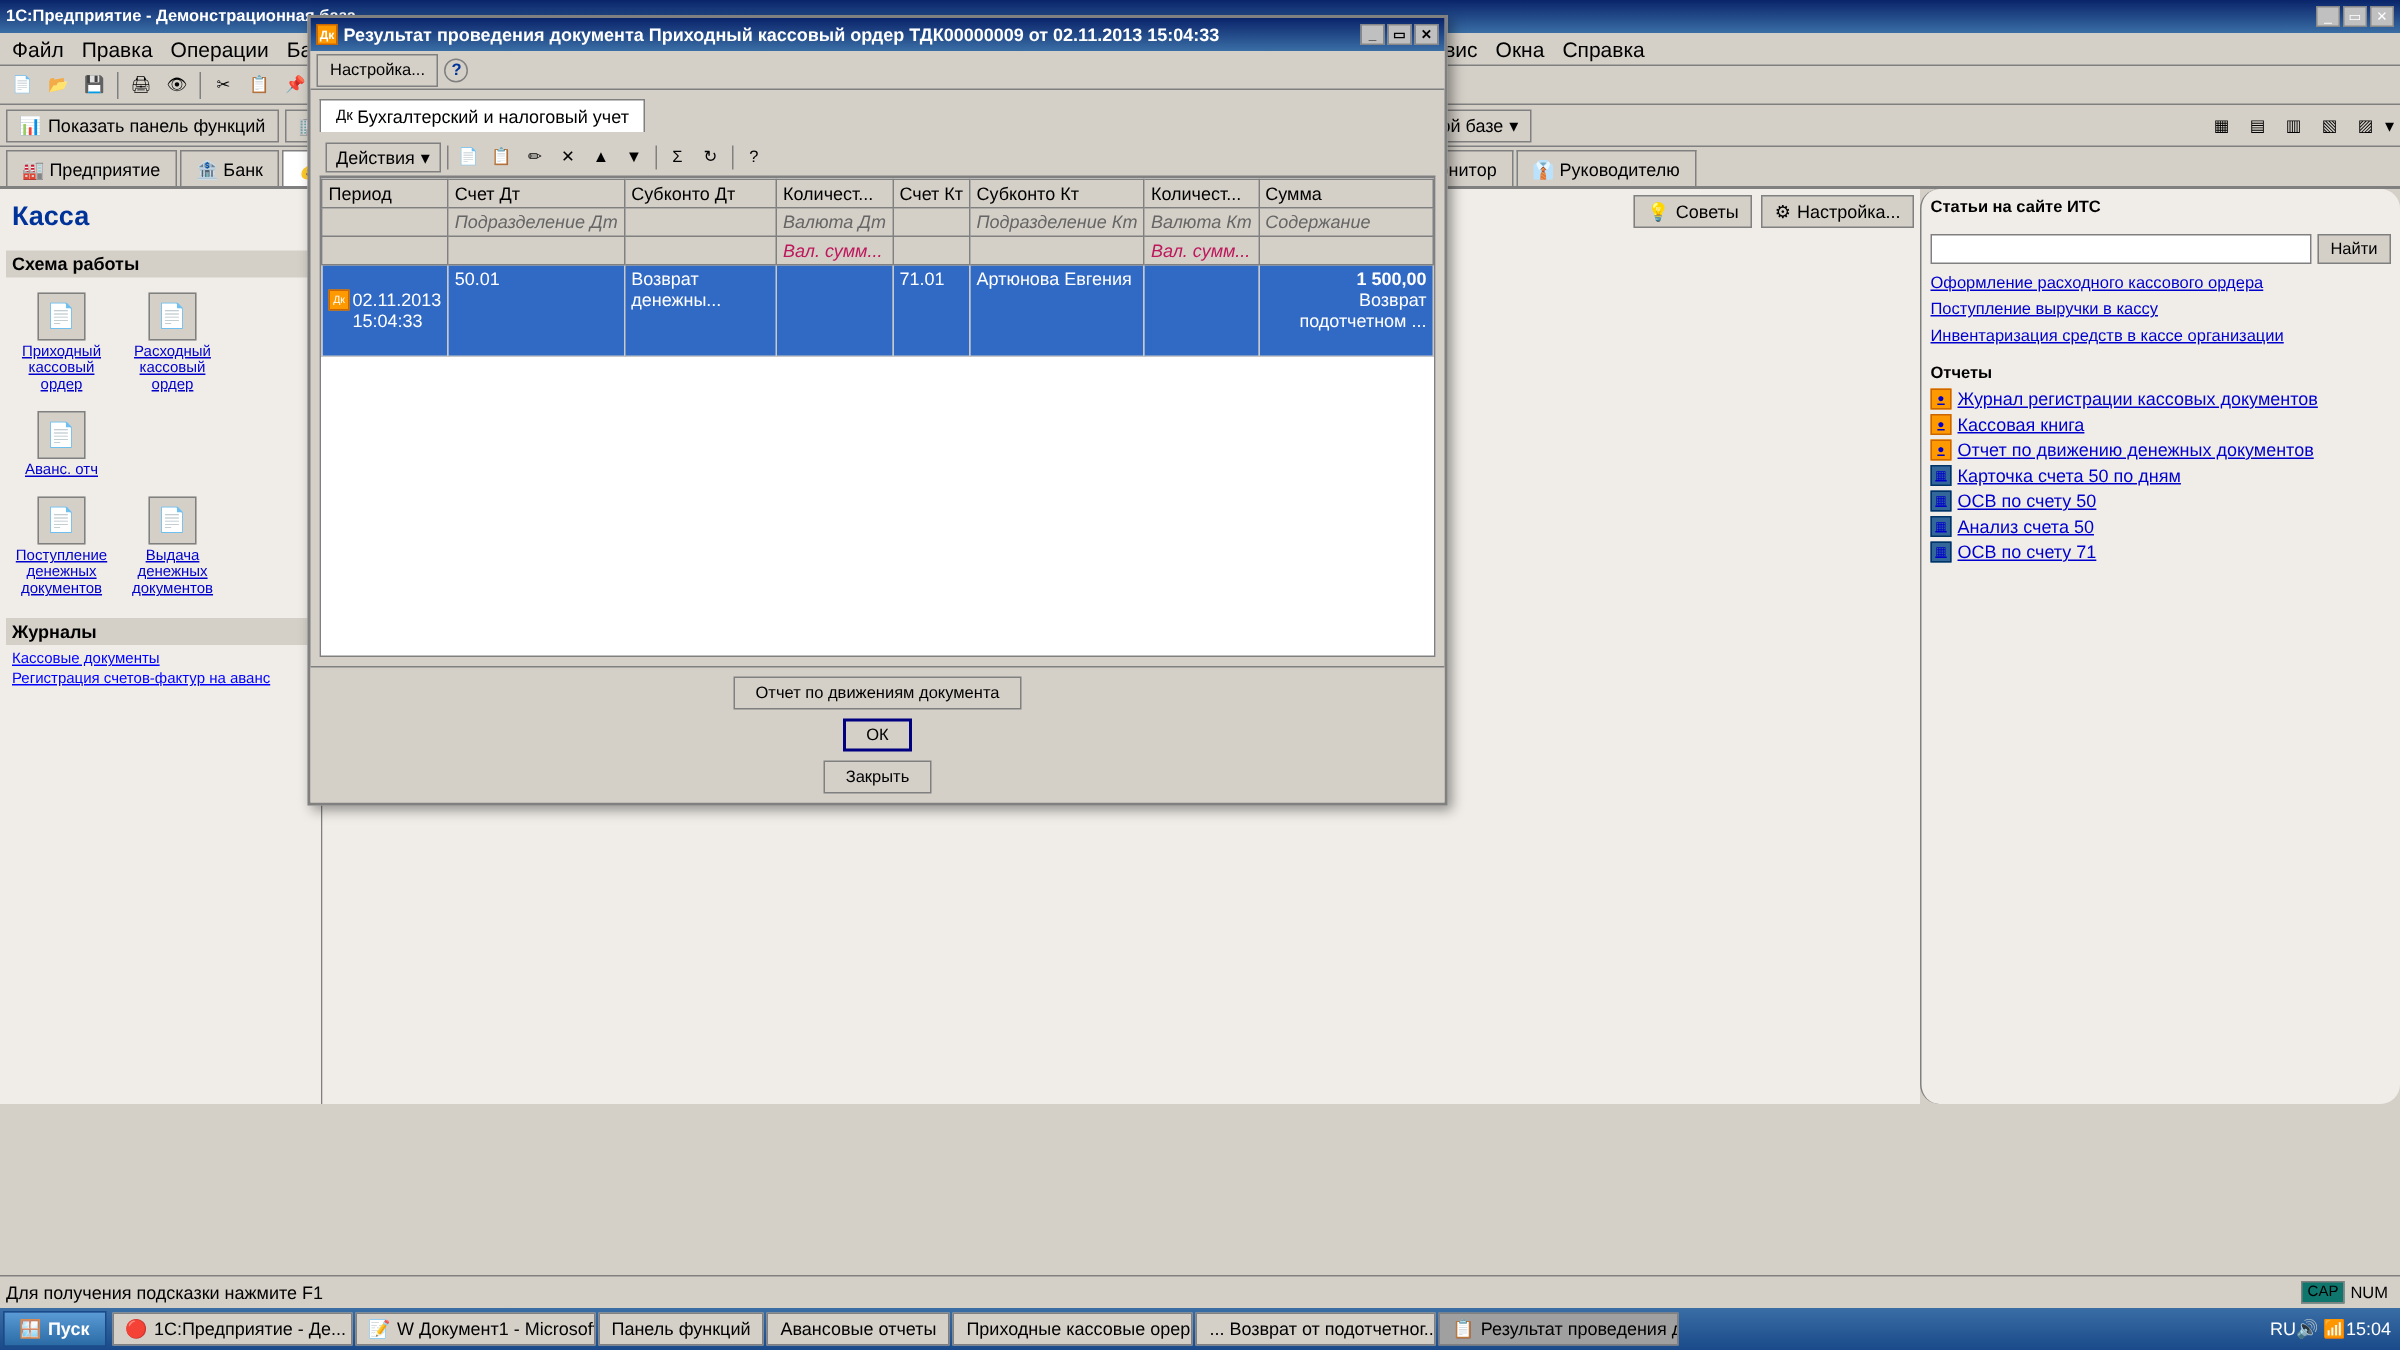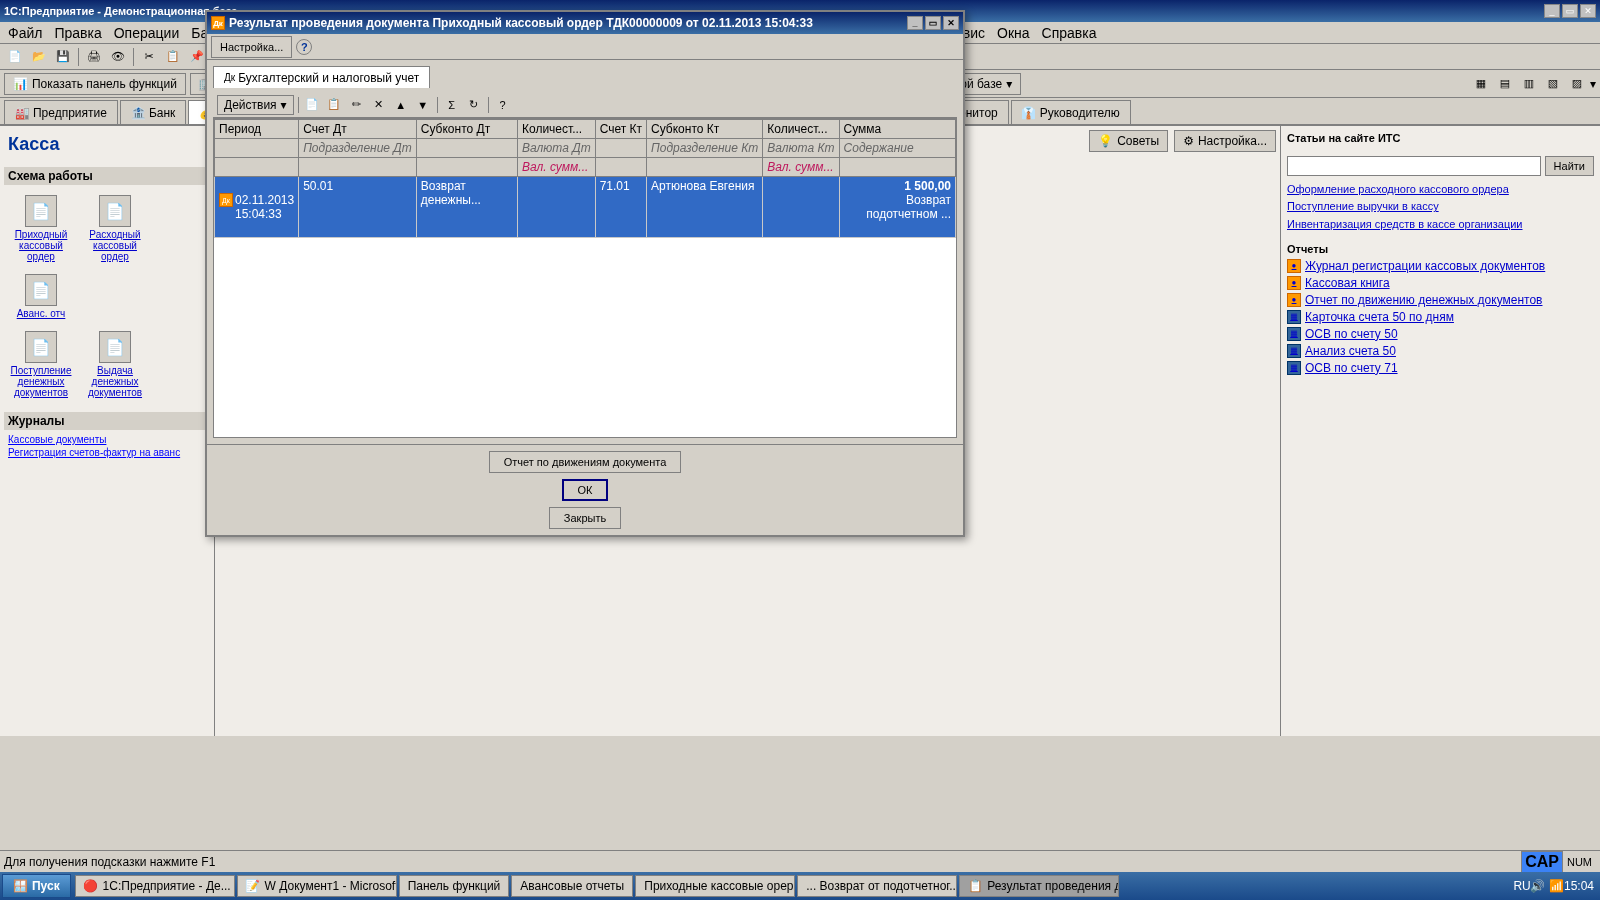--- a/index.html
+++ b/index.html
@@ -116,20 +116,21 @@
     .nav-icon { width: 32px; height: 32px; background: #d4d0c8; border: 1px solid #808080; margin-bottom: 2px; display: flex; align-items: center; justify-content: center; font-size: 16px; }
     .nav-link { color: #0000ff; text-decoration: underline; cursor: pointer; font-size: 10px; display: block; margin: 2px 4px; }
     .journals-section { margin-top: 8px; }
 
     
     .far-right-panel {
       width: 320px;
       background: #f0ede8;
       padding: 6px;
       border-left: 1px solid #808080;
+      border-radius: 13px;
     }
     .its-title { font-weight: bold; font-size: 11px; margin-bottom: 4px; }
     .its-input-row { display: flex; gap: 4px; align-items: center; margin-top: 12px; }
     .its-input { flex: 1; height: 20px; border: 1px solid #808080; padding: 2px; font-size: 11px; }
     .its-btn { height: 20px; padding: 0 8px; border: 1px solid #808080; background: #d4d0c8; cursor: pointer; font-size: 11px; }
     .its-links { margin-top: 6px; }
     .its-link { color: #0000cc; text-decoration: underline; cursor: pointer; font-size: 11px; display: block; margin: 3px 0; line-height: 1.3; }
     .reports-section { margin-top: 12px; }
     .reports-title { font-weight: bold; font-size: 11px; margin-bottom: 4px; }
     .report-link { display: flex; align-items: center; gap: 4px; color: #0000cc; text-decoration: underline; cursor: pointer; font-size: 11px; margin: 3px 0; }
@@ -181,21 +182,21 @@
       cursor: pointer;
       display: flex; align-items: center; gap: 4px;
       margin-right: 2px;
       max-width: 160px;
       overflow: hidden;
       white-space: nowrap;
     }
     .taskbar-item.active { background: #a0a0a0; border-inset: 1px solid #808080; }
     .taskbar-spacer { flex: 1; }
     .taskbar-tray { display: flex; align-items: center; gap: 0; padding: 0 4px; color: white; font-size: 11px; }
-    .taskbar-cap { background: #3b82f6; color: #000; font-size: 16px; padding: 1px 3px; border: 1px solid #808080; font-weight: bold; }
+    .taskbar-cap { background: #0f766e; color: #000; font-size: 10px; padding: 1px 3px; border: 1px solid #808080; }
 
     
     .dialog-overlay {
       position: absolute;
       top: 0; left: 0; right: 0; bottom: 0;
       display: flex;
       align-items: flex-start;
       justify-content: flex-start;
       z-index: 100;
       pointer-events: none;

